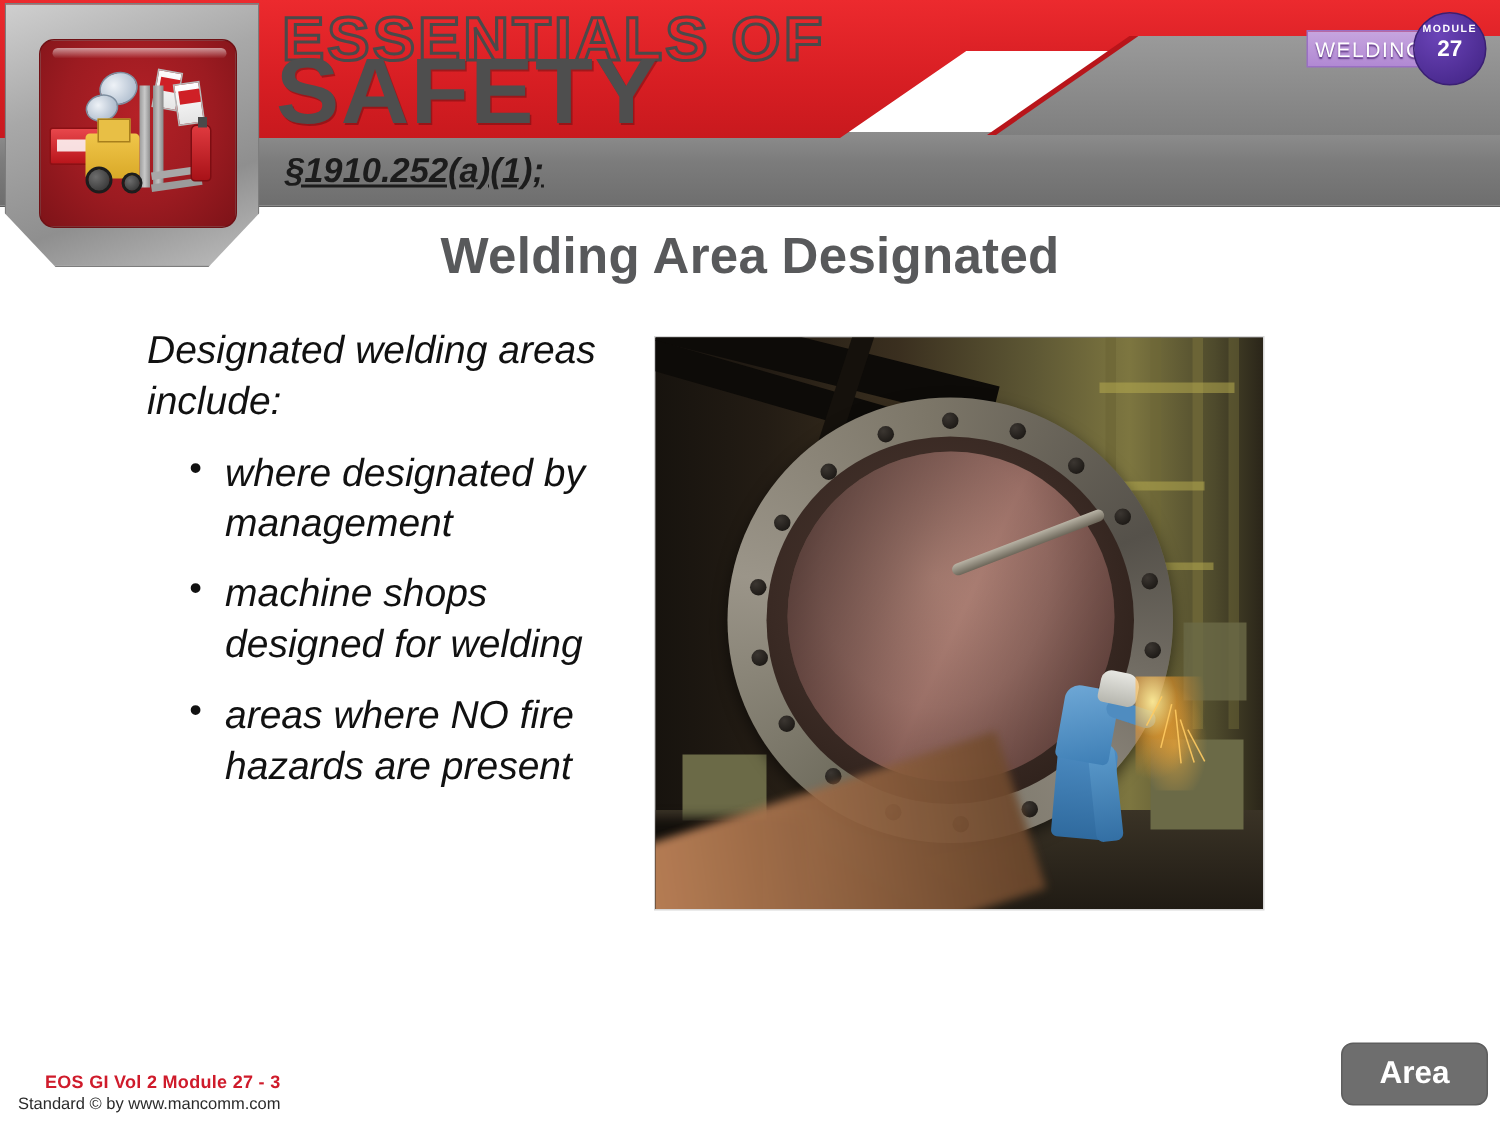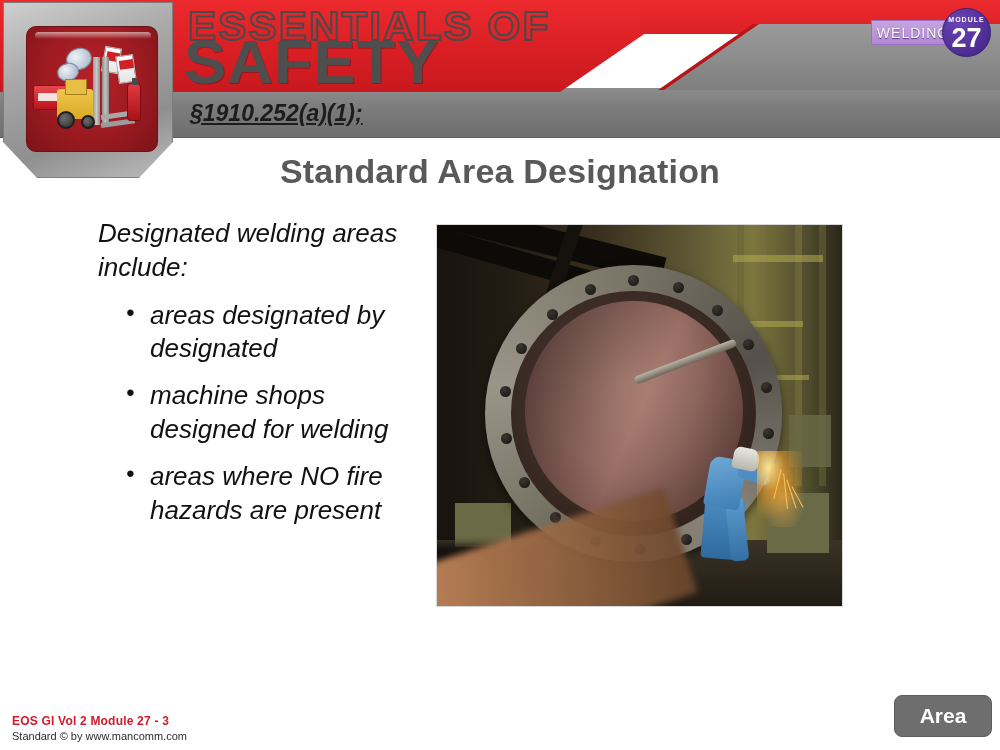--- a/index.html
+++ b/index.html
@@ -75,21 +75,21 @@
     background:radial-gradient(circle at 35% 30%,#6b44b8 0%,#4a2a8f 75%,#3c2179 100%);
     border:1px solid #3a1f73;
     color:#fff; overflow:hidden;
   }
   .badge-module .mod-word{
     position:absolute; left:0; top:7px; width:100%;
     text-align:center; font-size:7px; letter-spacing:1px; font-weight:bold;
   }
   .badge-module .mod-num{
     position:absolute; left:0; top:16px; width:100%;
-    text-align:center; font-size:27px; font-weight:bold; line-height:1;
+    text-align:center; font-size:15px; font-weight:bold; line-height:1;
     font-family:"Liberation Sans", sans-serif;
   }
 
   .subtitle-bar{
     position:absolute; left:190px; top:92px; width:700px; height:42px;
     display:flex; align-items:center;
   }
   .subtitle-bar .cite{
     font-size:23px; font-style:italic; font-weight:bold; color:#1c1c1c;
     text-decoration:underline; text-underline-offset:2px;
@@ -247,21 +247,21 @@
     background:#120f0b; filter:blur(4px);
   }
   .floor{
     position:absolute; left:0; right:0; bottom:0; height:66px;
     background:linear-gradient(180deg,#3a3326,#201b14);
   }
   .machine{ position:absolute; background:#6b6a47; }
 
   
   .footer{ position:absolute; left:12px; bottom:8px; }
-  .foot-line1{ font-size:12px; font-weight:bold; color:#cf1b2b; letter-spacing:.2px;}
+  .foot-line1{ font-size:12px; font-weight:bold; color:#cf1b2b; letter-spacing:.2px;text-align:right;}
   .foot-line2{ font-size:11px; color:#2b2b2b; margin-top:2px;}
   .home-btn{
     position:absolute; right:8px; bottom:13px;
     width:98px; height:42px; border-radius:8px;
     background:#6e6e6e; border:1px solid #5e5e5e;
     display:flex; align-items:center; justify-content:center;
     color:#fff; font-size:21px; font-weight:bold;
     cursor:pointer;
   }
 </style>
@@ -306,26 +306,26 @@
       <div class="ill fl-cab"></div>
       <div class="ill fl-fork"></div>
       <div class="ill fl-fork2"></div>
       <div class="ill fl-w1"></div>
       <div class="ill fl-w2"></div>
       <div class="ill ext"></div>
     </div>
   </div>
 </div>
 
-<div class="slide-title">Standard Area Designation</div>
+<div class="slide-title">Welding Area Designated</div>
 
 <div class="body-col">
   <div class="lead">Designated welding areas include:</div>
   <ul class="bullets">
-    <li>areas designated by designated</li>
+    <li>where designated by management</li>
     <li>machine shops designed for welding</li>
     <li>areas where NO fire hazards are present</li>
   </ul>
 </div>
 
 <div class="photo">
   <div class="bg-shop"></div>
 
   <div class="vbar" style="left:300px;"></div>
   <div class="vbar" style="left:330px;opacity:.6;"></div>

